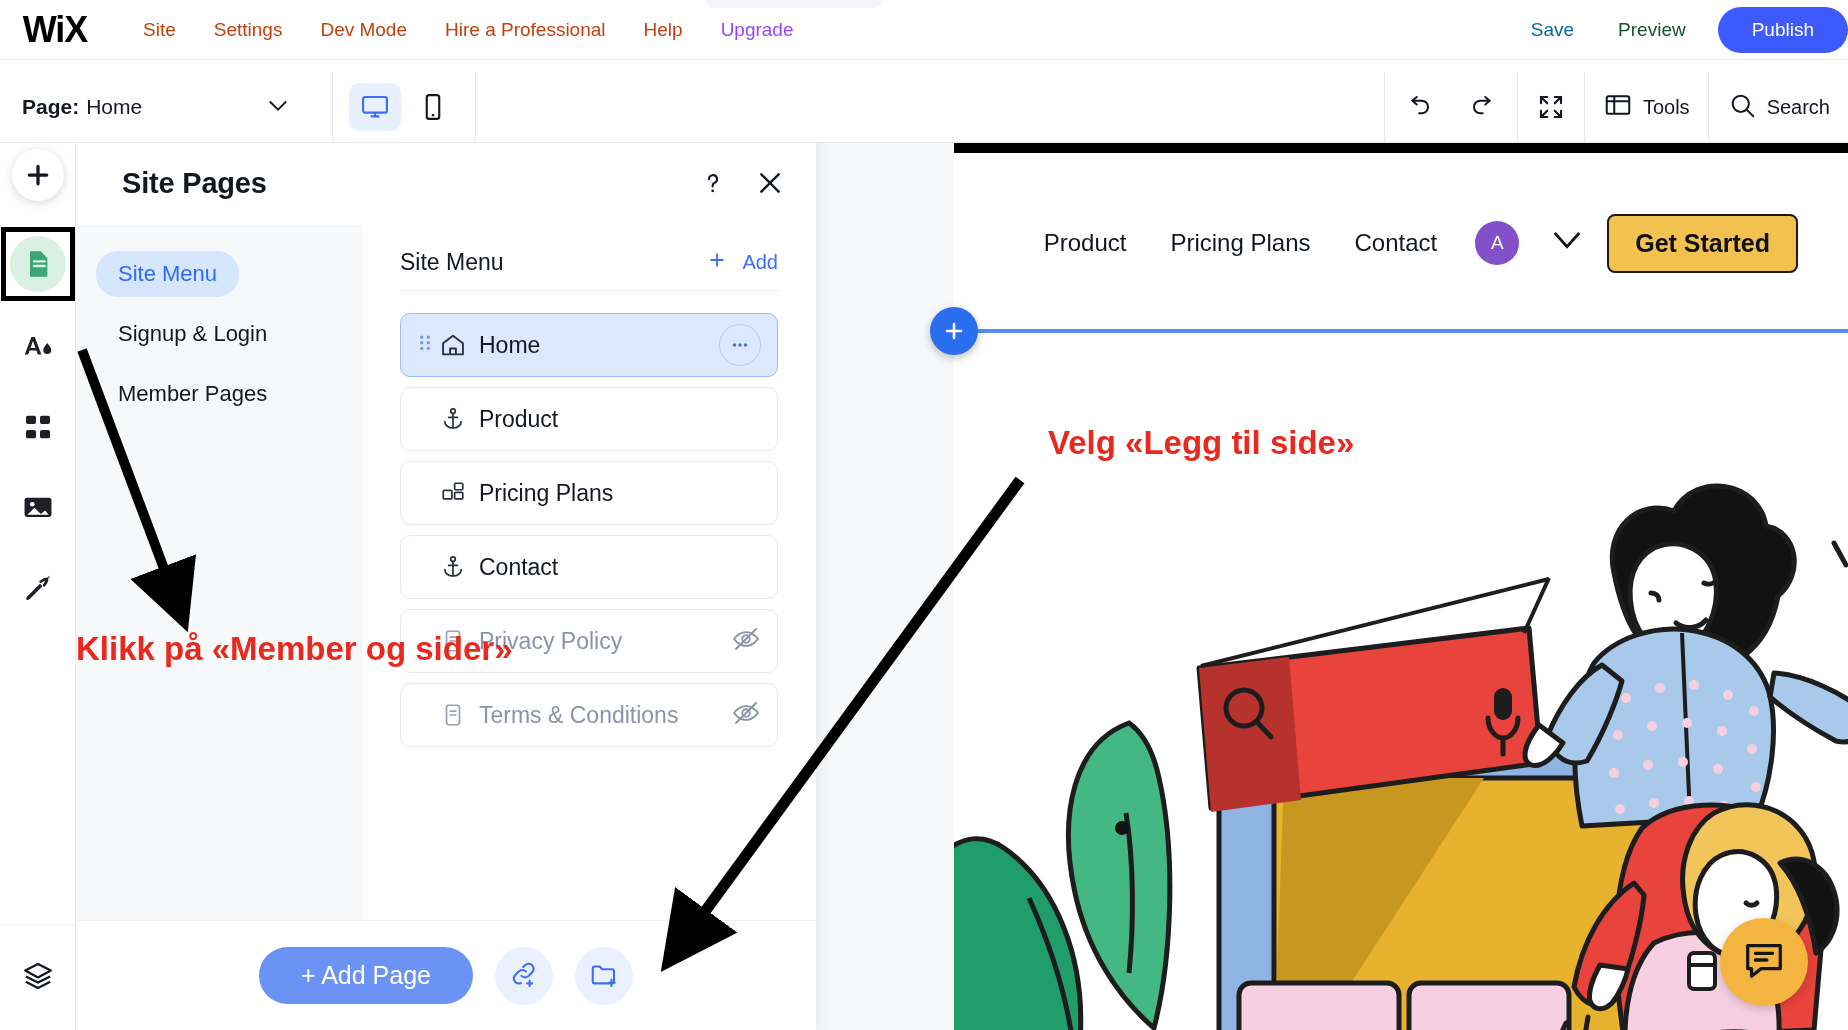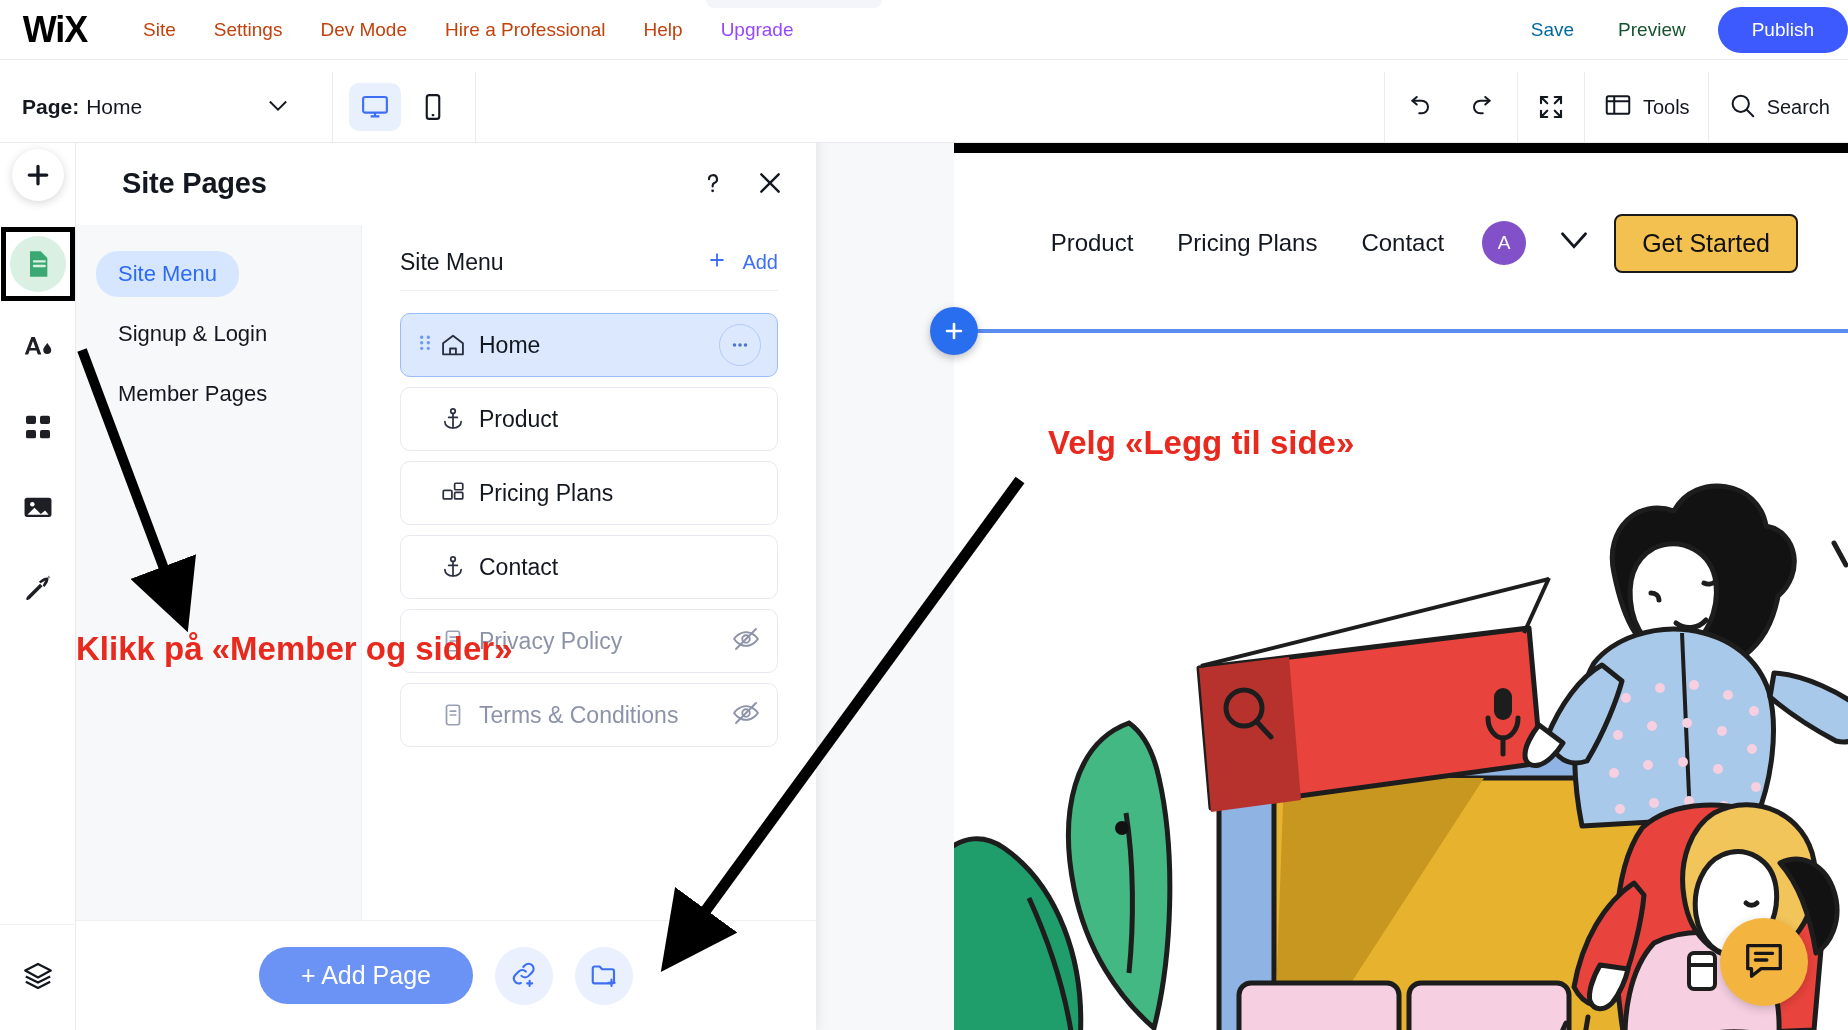--- a/index.html
+++ b/index.html
@@ -191,21 +191,21 @@
     white-space:nowrap;
   }
   .avatar{
     width:44px;height:44px;border-radius:50%;background:#8250c8;color:#fff;
     display:flex;align-items:center;justify-content:center;font-size:19px;
     margin-left:16px;
   }
   .nav-chev{ margin:0 22px 0 30px; }
   .cta-btn{
     background:#f3c14f; border:2px solid #1a1a1a; border-radius:8px;
-    font-family:inherit; font-size:25px; font-weight:400; color:#101010;
+    font-family:inherit; font-size:25px; font-weight:700; color:#101010;
     padding:13px 26px; cursor:pointer; white-space:nowrap;
   }
   .add-section{
     position:absolute; left:0px; top:176px; right:0; height:4px;
     background:#5b8def;
   }
   .add-section-btn{
     position:absolute; left:-24px; top:-22px; width:48px; height:48px;
     border-radius:50%; background:#2a6ef0; color:#fff;
     display:flex; align-items:center; justify-content:center;

